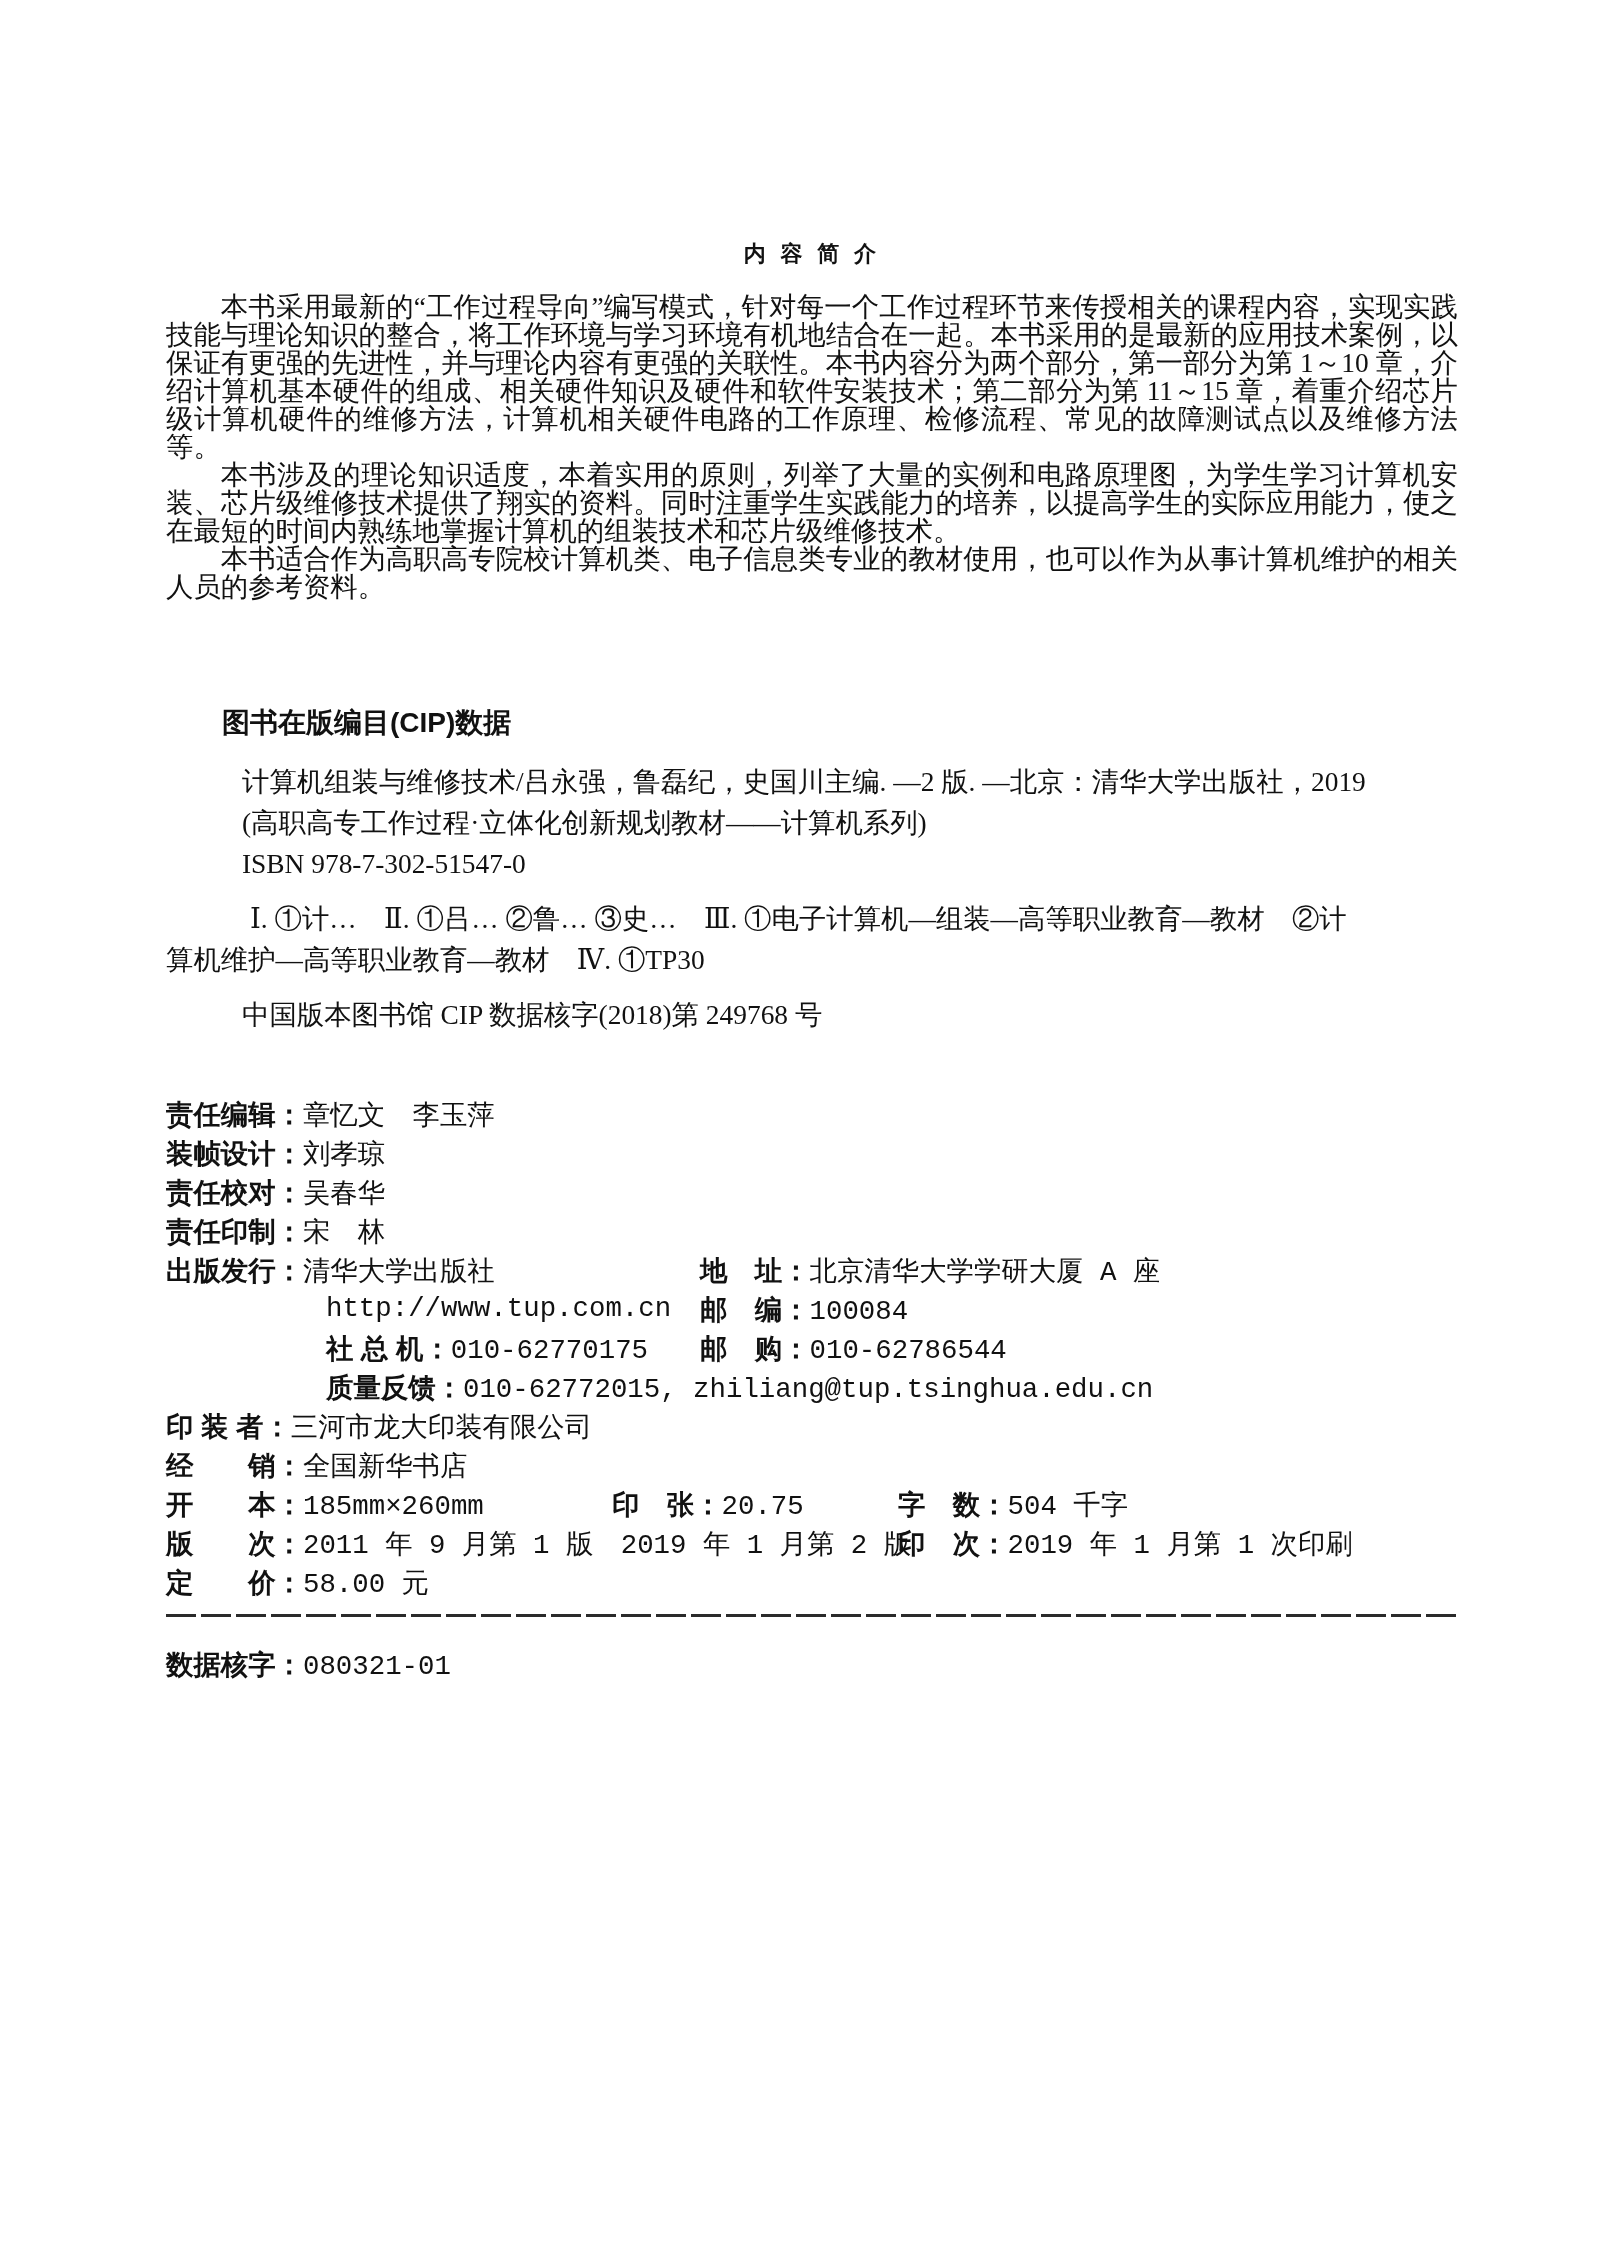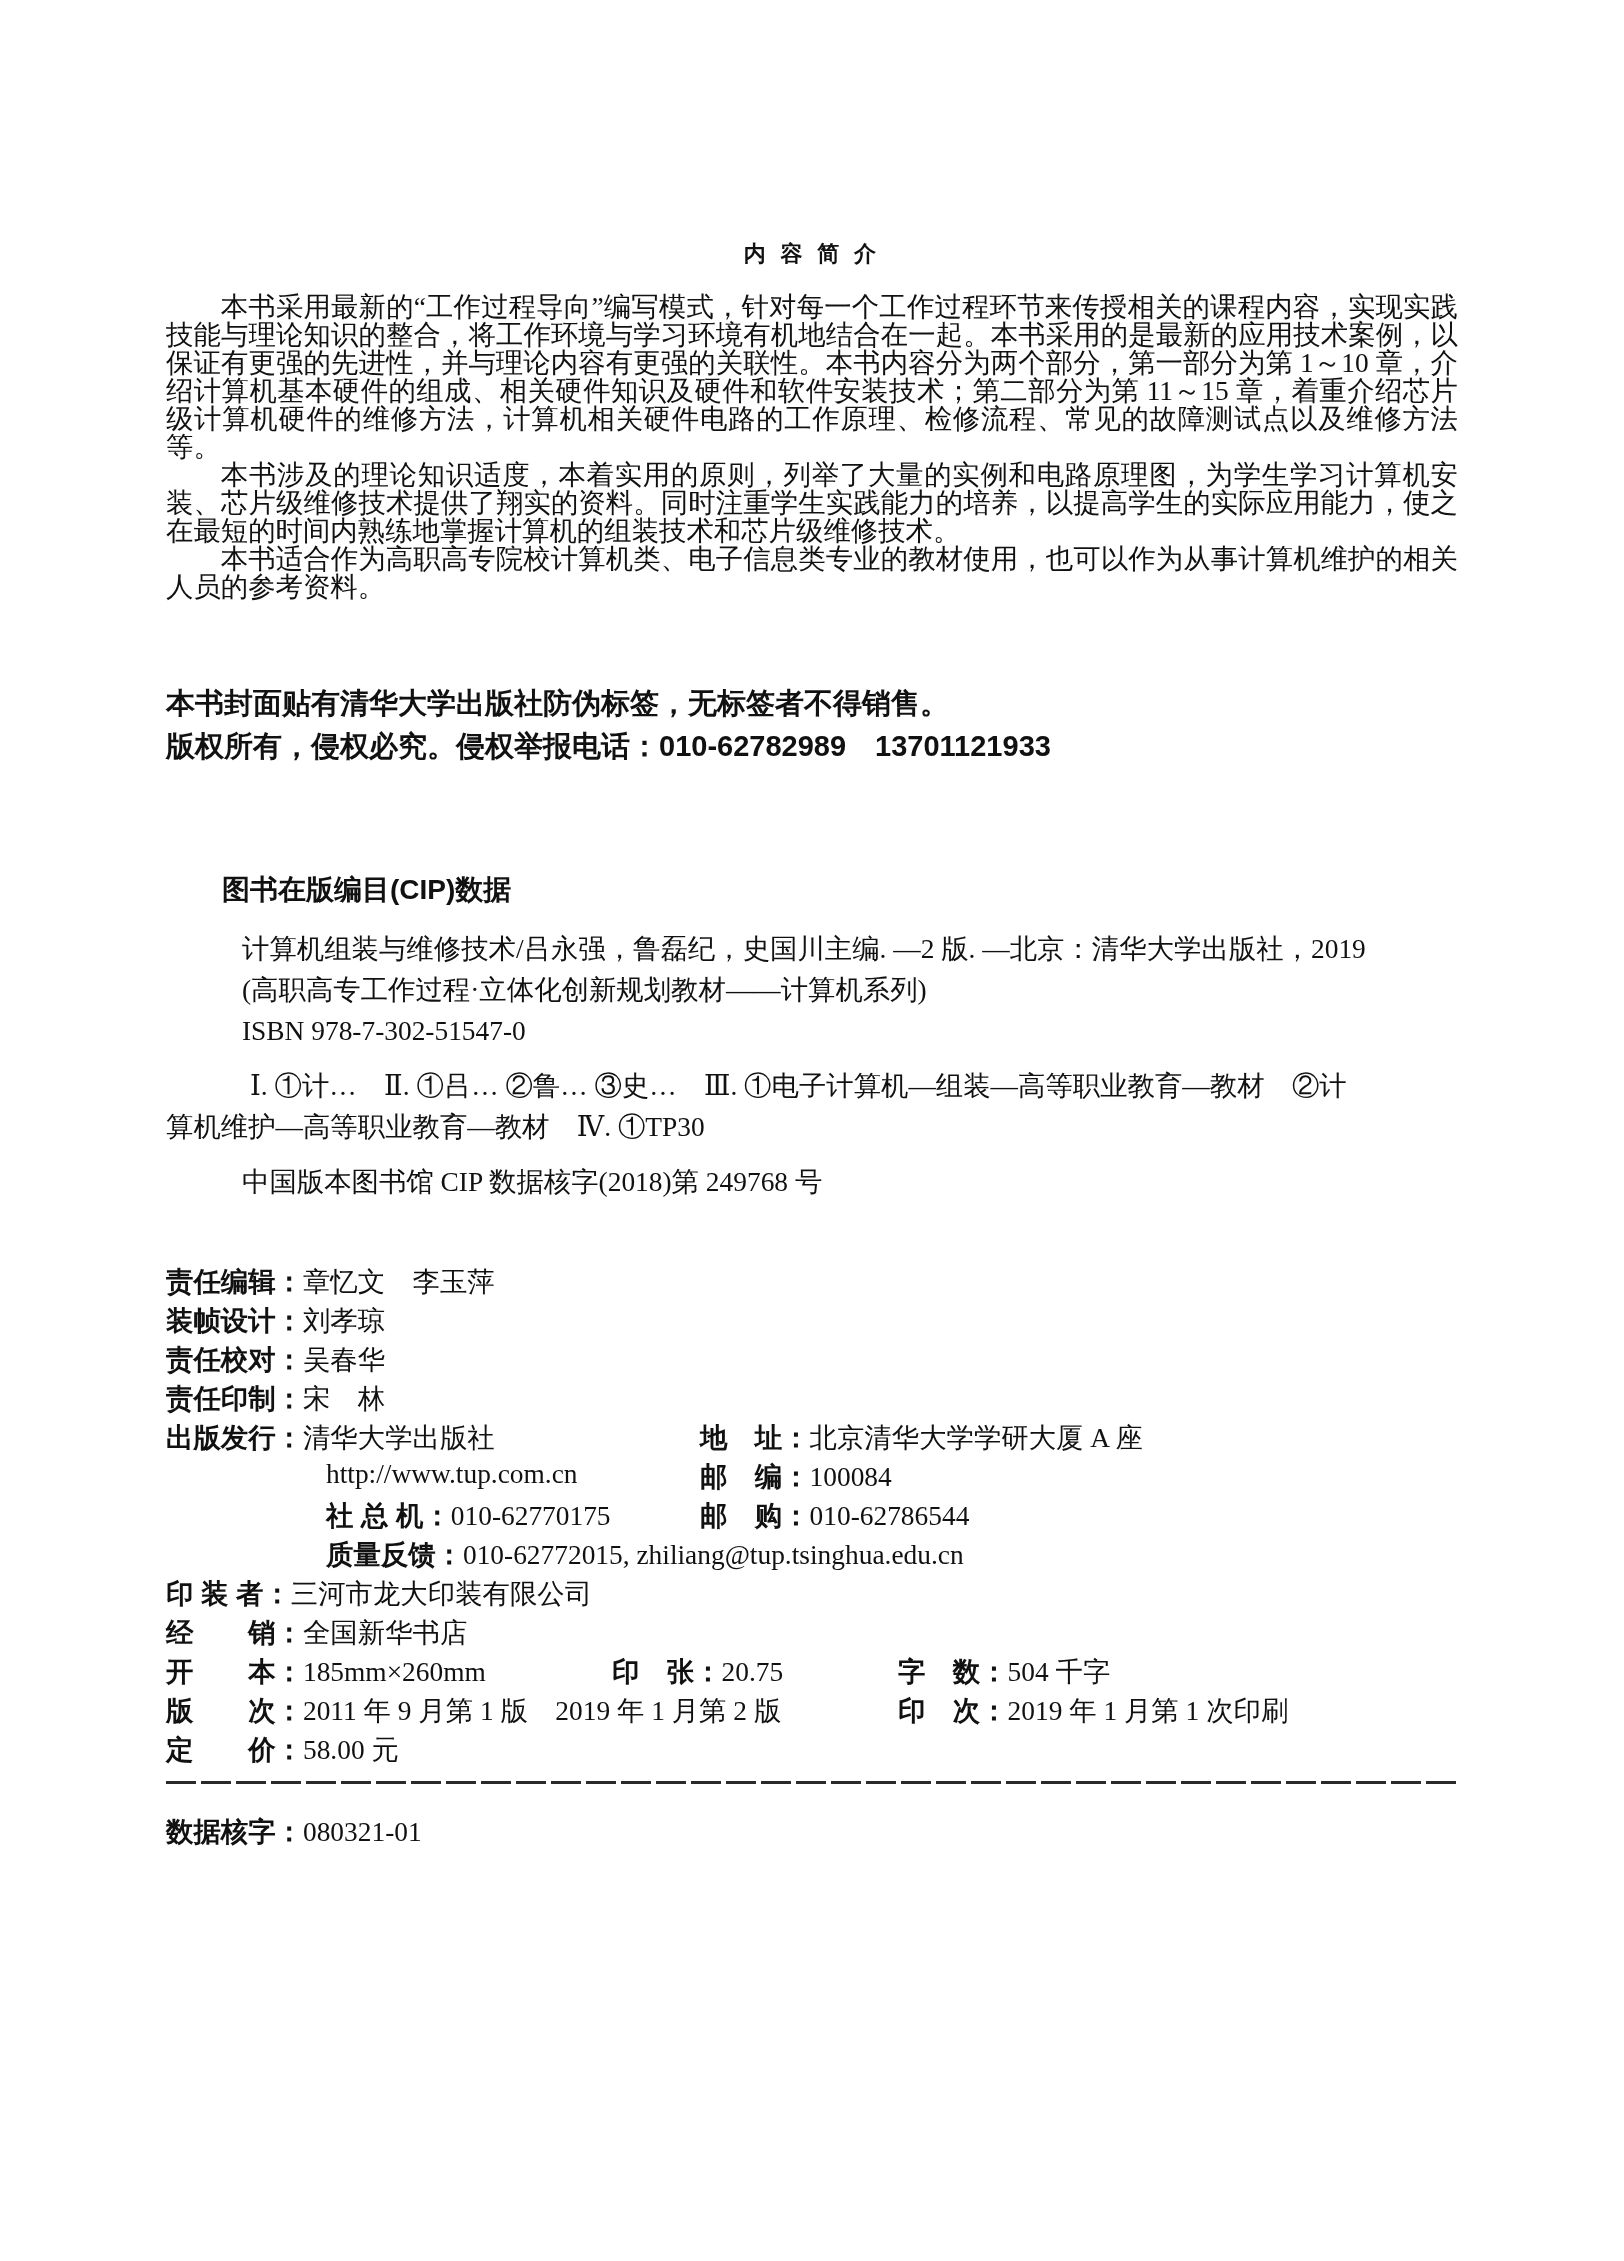--- a/index.html
+++ b/index.html
@@ -57,45 +57,41 @@
   .info-row { position: relative; height: 39px; white-space: nowrap; }
   .info-row .at0    { position: absolute; left: 0; }
   .info-row .at222  { position: absolute; left: 160px; }
   .info-row .at618  { position: absolute; left: 446px; }
   .info-row .at740  { position: absolute; left: 534px; }
   .info-row .at1015 { position: absolute; left: 732px; }
   .lbl {
     font-family: "Liberation Sans", "DejaVu Sans", sans-serif;
     font-weight: bold;
   }
-  .val { font-family: Liberation Serif, serif; }
+  .val { font-family: Liberation Mono, monospace; }
   .sep {
     margin-top: 10px;
     height: 2.9px;
     background: repeating-linear-gradient(90deg, #2a2a2a 0 30px, transparent 30px 35px);
   }
   .product { margin-top: 30px; }
 </style>
 </head>
 <body>
 
 <div class="content">
 
   <h1 class="doc-title">内 容 简 介</h1>
 
   <div class="intro">
     <p>本书采用最新的“工作过程导向”编写模式，针对每一个工作过程环节来传授相关的课程内容，实现实践技能与理论知识的整合，将工作环境与学习环境有机地结合在一起。本书采用的是最新的应用技术案例，以保证有更强的先进性，并与理论内容有更强的关联性。本书内容分为两个部分，第一部分为第 1～10 章，介绍计算机基本硬件的组成、相关硬件知识及硬件和软件安装技术；第二部分为第 11～15 章，着重介绍芯片级计算机硬件的维修方法，计算机相关硬件电路的工作原理、检修流程、常见的故障测试点以及维修方法等。</p>
     <p>本书涉及的理论知识适度，本着实用的原则，列举了大量的实例和电路原理图，为学生学习计算机安装、芯片级维修技术提供了翔实的资料。同时注重学生实践能力的培养，以提高学生的实际应用能力，使之在最短的时间内熟练地掌握计算机的组装技术和芯片级维修技术。</p>
     <p>本书适合作为高职高专院校计算机类、电子信息类专业的教材使用，也可以作为从事计算机维护的相关人员的参考资料。</p>
   </div>
 
-  <div class="notice">
-    <div>本书封面贴有清华大学出版社防伪标签，无标签者不得销售。</div>
-    <div>版权所有，侵权必究。侵权举报电话：010-62782989　13701121933</div>
-  </div>
 
   <div class="cip-header">图书在版编目(CIP)数据</div>
 
   <div class="cip-record-block">
     <div>计算机组装与维修技术/吕永强，鲁磊纪，史国川主编. —2 版. —北京：清华大学出版社，2019</div>
     <div>(高职高专工作过程·立体化创新规划教材——计算机系列)</div>
     <div>ISBN 978-7-302-51547-0</div>
   </div>
 
   <div class="cip-class">

